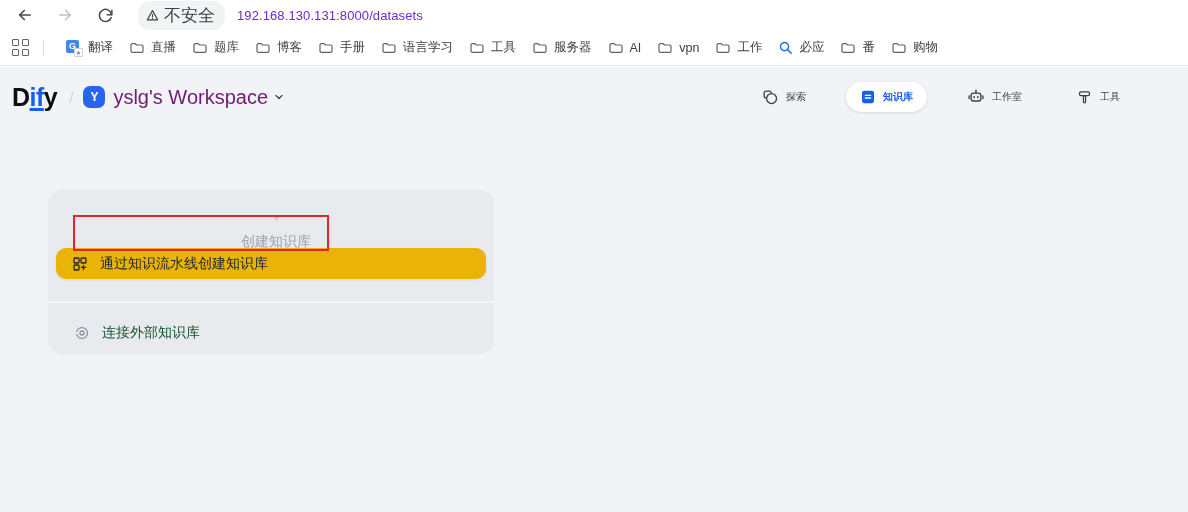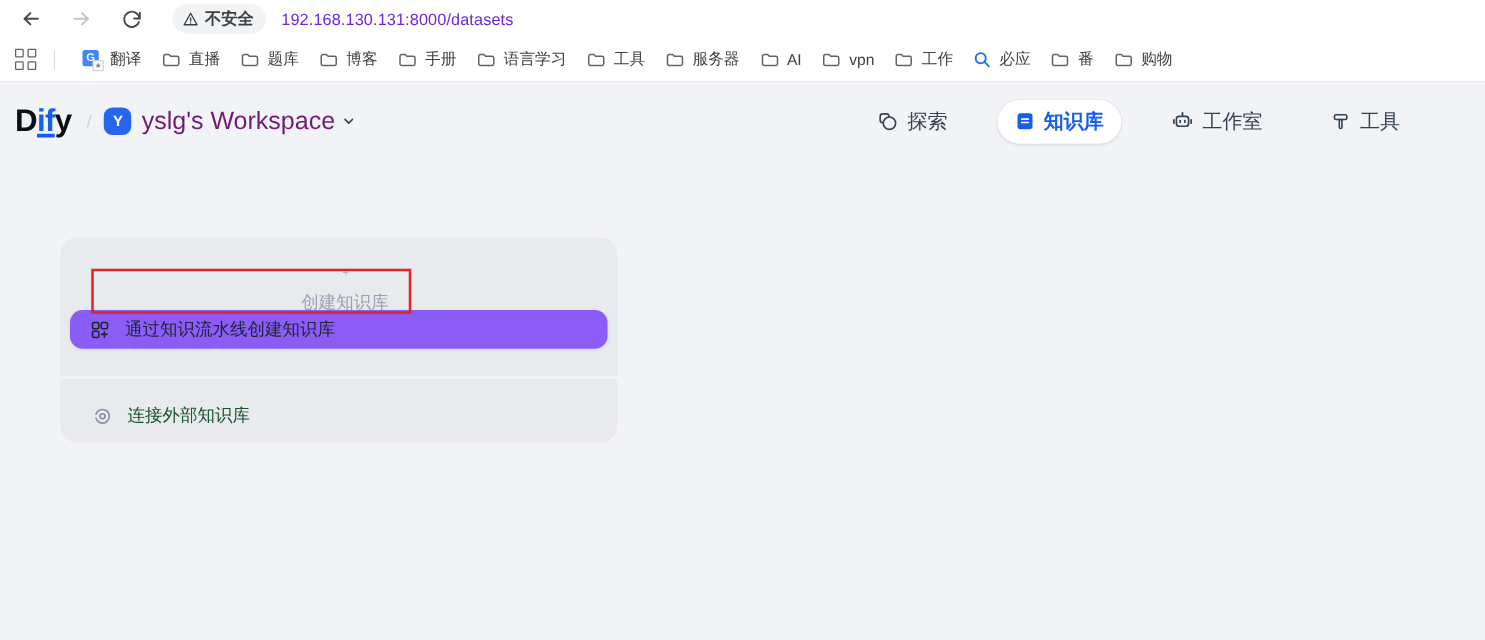--- a/index.html
+++ b/index.html
@@ -12,21 +12,21 @@
   svg { display:block; }
 
   
   .toolbar { position:absolute; top:0; left:0; right:0; height:30px; background:#fff;
              display:flex; align-items:center; padding-left:14px; }
   .tb-btn { width:22px; height:22px; display:flex; align-items:center; justify-content:center;
             border-radius:50%; cursor:pointer; }
   .tb-btn + .tb-btn { margin-left:18px; }
   .sec-chip { margin-left:22px; display:flex; align-items:center; gap:5px;
               background:#f1f3f4; border-radius:12px; padding:3px 10px 3px 8px;
-              font-size:13px; color:#3c4043;font-weight:bold; }
+              font-size:17px; color:#3c4043; }
   .url-text { margin-left:12px; font-size:13px; color:#6d28d9; letter-spacing:.1px; }
 
   
   .bookmarks { position:absolute; top:30px; left:0; right:0; height:36px; background:#fff;
                border-bottom:1px solid #e7e8eb; display:flex; align-items:center;
                padding-left:12px; }
   .apps-grid { display:grid; grid-template-columns:7px 7px; grid-template-rows:7px 7px;
                gap:3px; margin-right:14px; cursor:pointer; }
   .apps-grid span { border:1.7px solid #5f6368; border-radius:1px; }
   .bm-divider { width:1px; height:16px; background:#dadce0; margin-right:14px; }
@@ -50,34 +50,34 @@
   .logo .if { color:#155eef; text-decoration:underline; text-decoration-thickness:2.5px;
               text-underline-offset:2px; }
   .crumb-sep { color:#d0d2d8; font-size:15px; margin:0 10px 0 12px; }
   .ws-avatar { width:22px; height:22px; border-radius:7px; background:#2765ef; color:#fff;
                font-size:12px; font-weight:700; display:flex; align-items:center;
                justify-content:center; margin-right:8px; }
   .ws-picker { display:flex; align-items:center; cursor:pointer; }
   .ws-name { font-size:20px; color:#701a75; font-weight:500; margin-right:5px;text-align:center; }
 
   .nav { display:flex; align-items:center; gap:26px; }
-  .nav-item { display:flex; align-items:center; gap:7px; font-size:16px; font-weight:500;
+  .nav-item { display:flex; align-items:center; gap:7px; font-size:10px; font-weight:500;
               color:#354052; padding:7px 14px; border-radius:999px; cursor:pointer;
               white-space:nowrap; }
   .nav-item.active { background:#fff; color:#155eef; font-weight:700;
                      box-shadow:0 1px 3px rgba(16,24,40,.1), 0 0 0 .5px rgba(16,24,40,.04); }
 
   
   .card { position:absolute; left:48px; top:123px; width:446px; height:164px;
           background:#e9eaee; border-radius:14px; }
   .row-create { position:absolute; left:26px; top:25px; height:36px; right:16px;
                 display:flex; align-items:center; gap:12px; color:#9aa2b2; font-size:14px;
                 cursor:pointer;flex-direction:column; }
   .row-pipeline { position:absolute; left:8px; top:58px; width:430px; height:31px;
-                  background:#8b5cf6; border-radius:10px; box-shadow:0 1px 3px rgba(16,24,40,.08);
+                  background:#eab308; border-radius:10px; box-shadow:0 1px 3px rgba(16,24,40,.08);
                   display:flex; align-items:center; gap:12px; padding-left:16px;
                   color:#1d2433; font-size:14px; font-weight:500; cursor:pointer; }
   .card-divider { position:absolute; left:0; right:0; top:111px; height:2px; background:#f4f5f8; }
   .row-connect { position:absolute; left:26px; top:125px; height:36px; right:16px;
                  display:flex; align-items:center; gap:12px; color:#14532d; font-size:14px;
                  cursor:pointer; }
 
   
   .annot-box { position:absolute; left:73px; top:148px; width:256px; height:36px;
                border:2px solid #e02424; pointer-events:none; }

